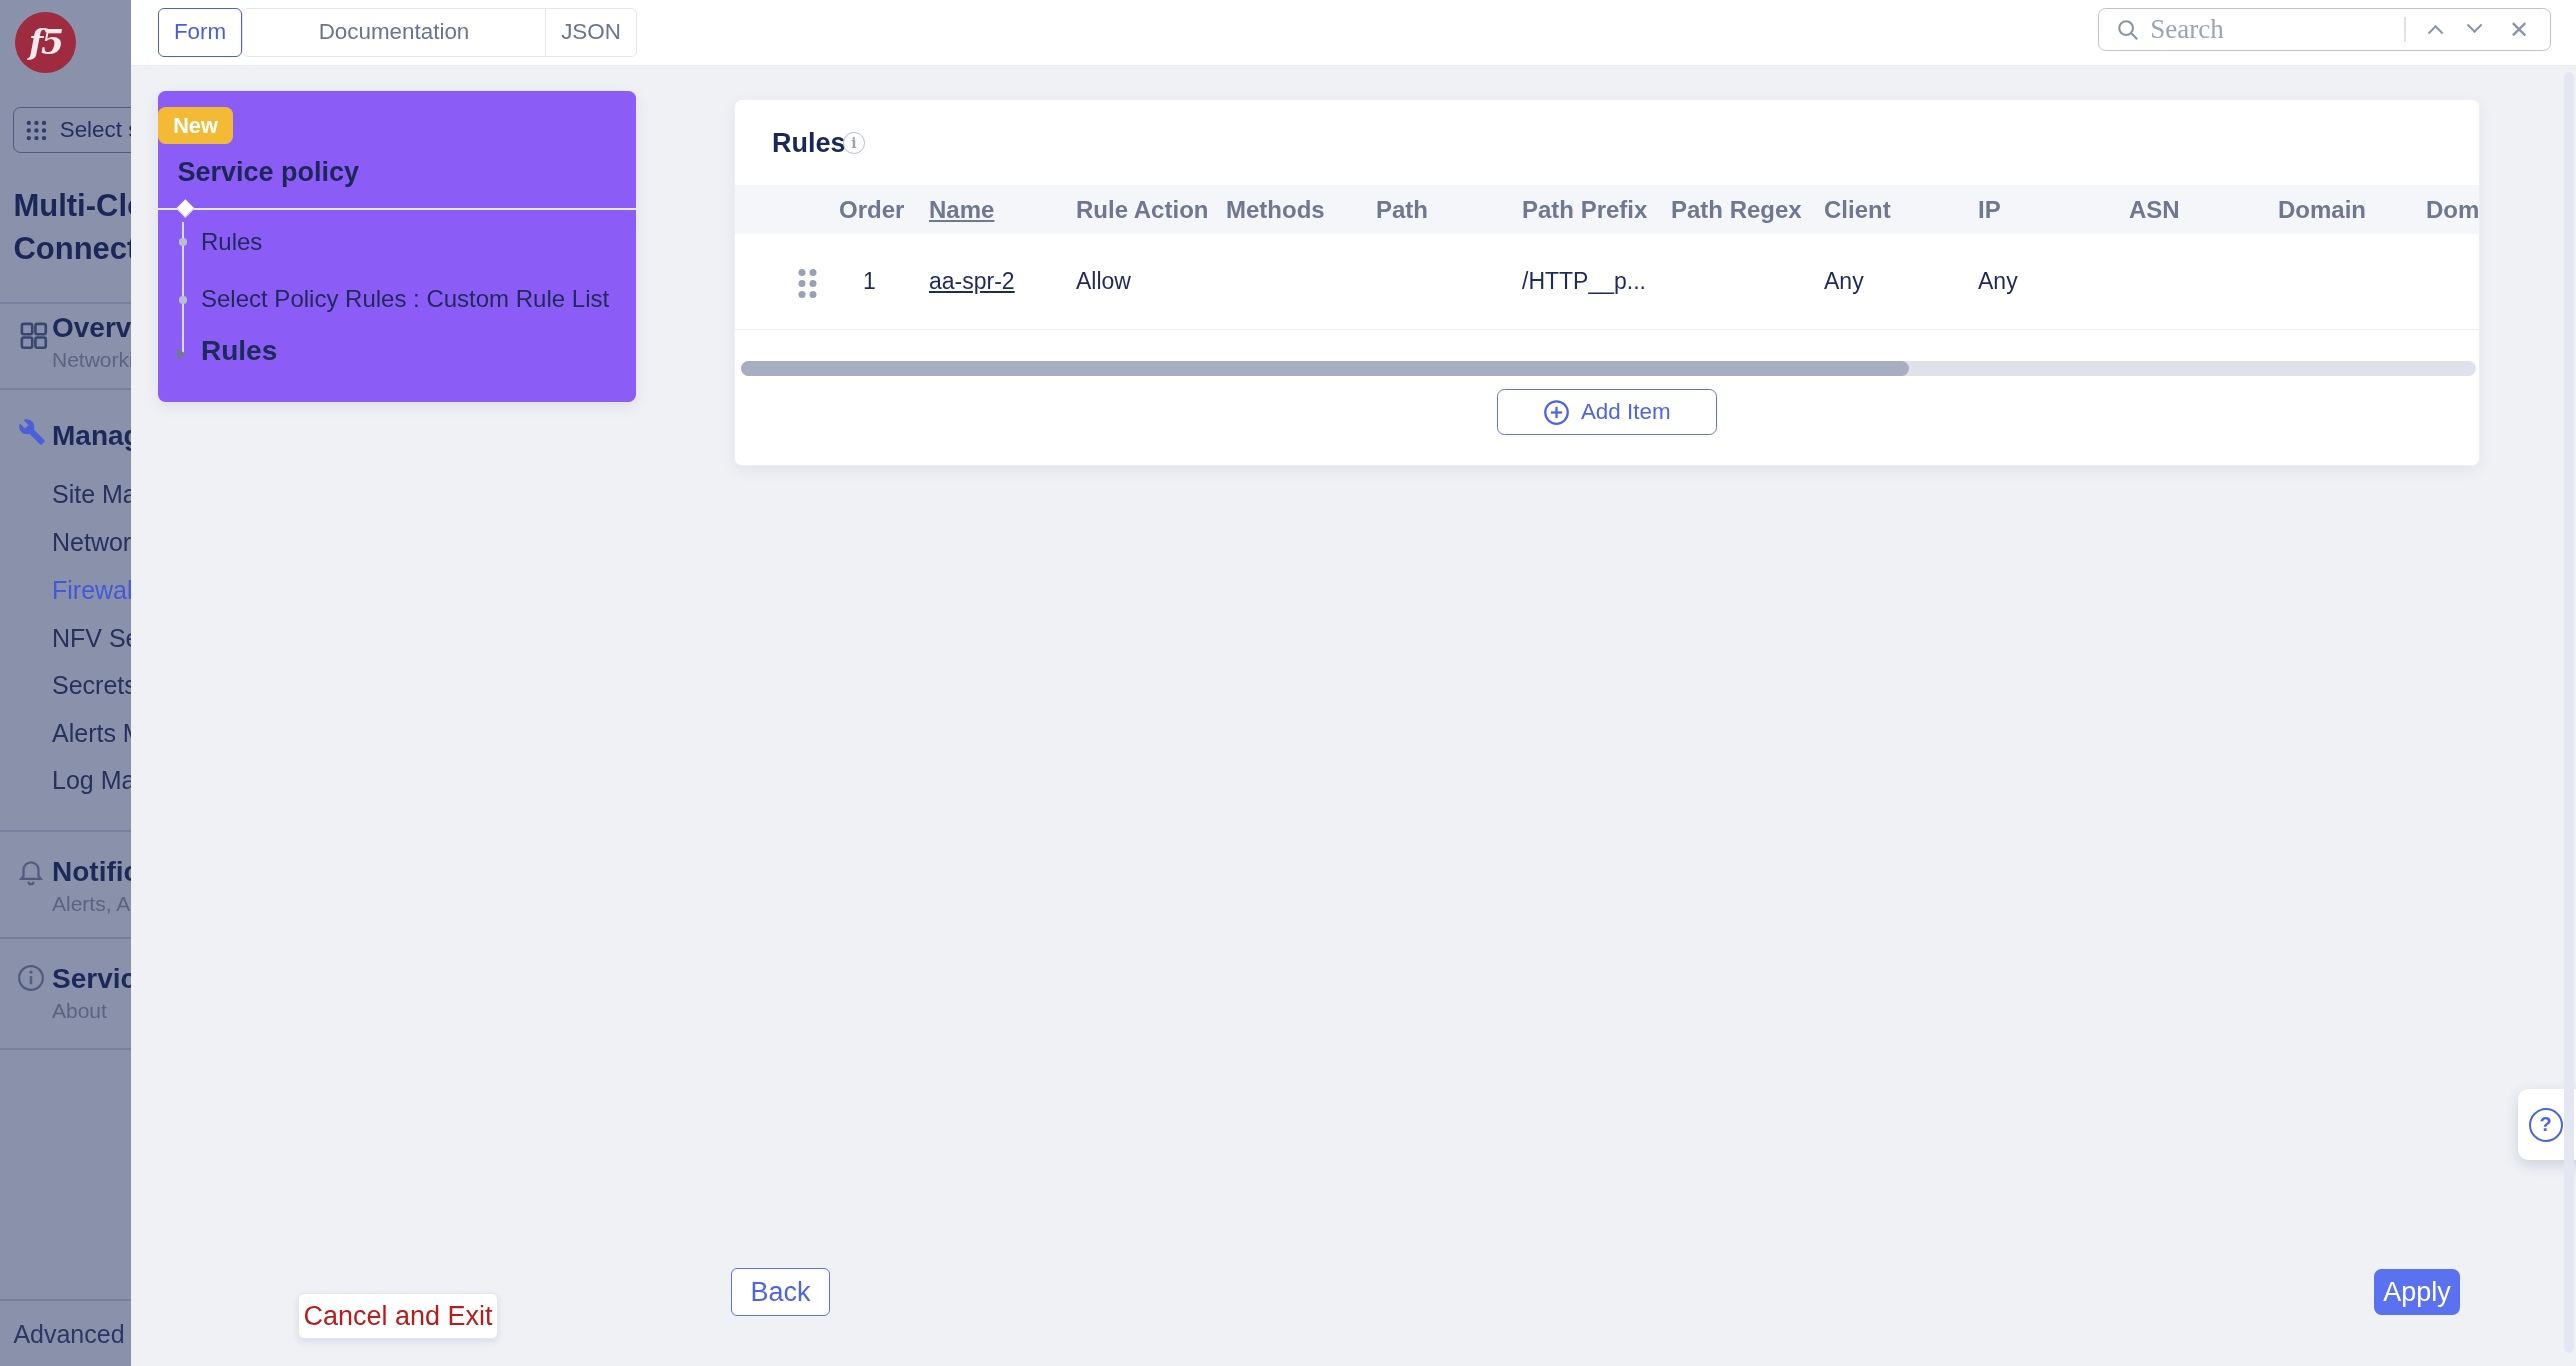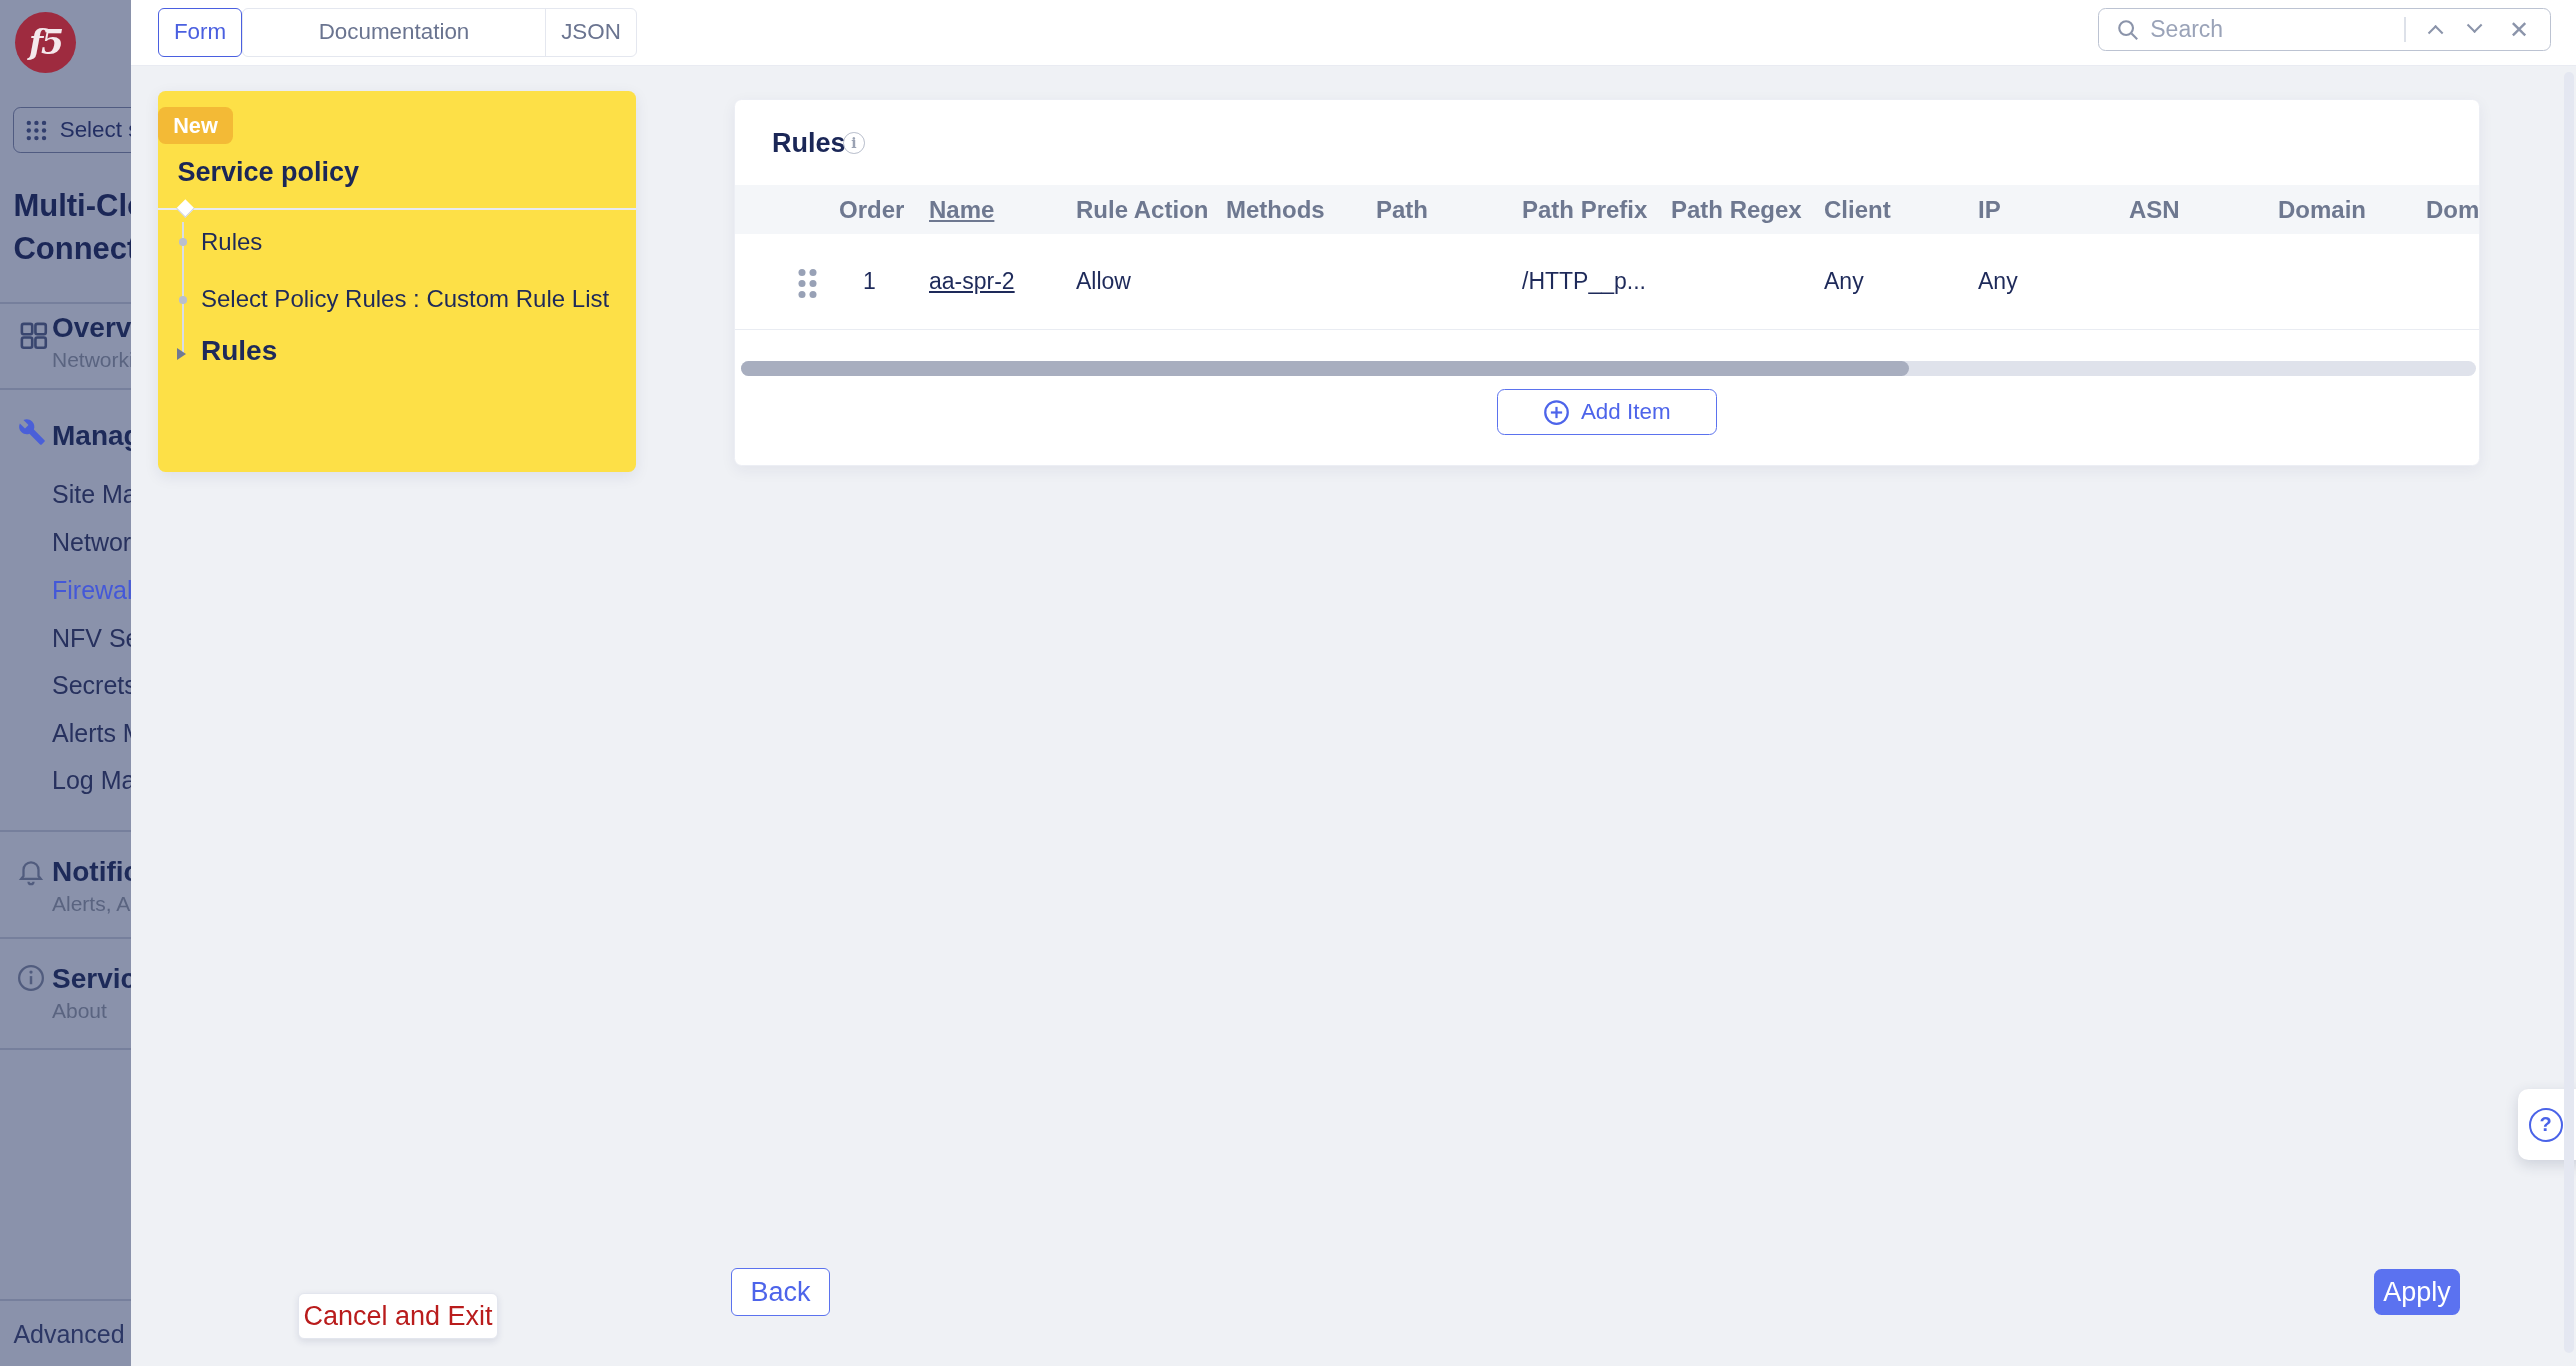--- a/index.html
+++ b/index.html
@@ -27,34 +27,34 @@
   
   .topbar{position:absolute;left:131px;top:0;width:2445px;height:66px;background:#ffffff;border-bottom:1.5px solid #e9ebf2;z-index:2;}
   .tab-group{position:absolute;left:111px;top:7.5px;height:49px;border:1.5px solid #e4e7ef;border-radius:6px;display:flex;}
   .tab{display:flex;align-items:center;justify-content:center;font-size:22.4px;color:#6a7490;}
   .tab.doc{width:303px;border-right:1.5px solid #e4e7ef;}
   .tab.json{width:90px;}
   .tab-form{position:absolute;left:27px;top:7.5px;width:84px;height:49px;border:1.9px solid #4a5fe0;border-radius:6px;
         background:#fff;display:flex;align-items:center;justify-content:center;font-size:22.4px;color:#4a5fe0;z-index:3;}
   .search{position:absolute;right:25px;top:8.2px;width:453px;height:43px;border:1.5px solid #bcc3d2;border-radius:7.5px;
         display:flex;align-items:center;padding:0 16.4px;gap:7.5px;background:#fff;}
-  .search input{flex:1;border:none;outline:none;font-size:23px;color:#3c4668;background:transparent;
-        font-family:Liberation Sans, sans-serif;min-width:0;}
+  .search input{flex:1;border:none;outline:none;font-size:27px;color:#3c4668;background:transparent;
+        font-family:Liberation Serif, serif;min-width:0;}
   .search input::placeholder{color:#9aa3b8;}
   .srch-div{width:1.5px;height:25.4px;background:#dde1e9;margin:0 6px 0 3px;}
   .chev{width:11.2px;height:11.2px;border-right:2.2px solid #8b94aa;border-bottom:2.2px solid #8b94aa;display:inline-block;margin:0 10.5px;}
   .chev.up{transform:rotate(-135deg) translate(-2.2px,-2.2px);}
   .chev.down{transform:rotate(45deg) translate(-3px,-3px);}
   .xclose{font-size:24px;color:#8b94aa;margin:0 4.5px 0 10.5px;line-height:1;}
 
   
   .content{position:absolute;left:131px;top:66px;width:2445px;height:1301px;background:#eff1f5;}
 
   
-  .wizard{position:absolute;left:27px;top:25px;width:478px;height:381px;background:#fde047;border-radius:7.5px;
+  .wizard{position:absolute;left:27px;top:25px;width:478px;height:311px;background:#8b5cf6;border-radius:7.5px;
         box-shadow:0 4.5px 15px rgba(30,40,90,.08);}
   .badge-new{position:absolute;left:0;top:16.4px;width:75px;height:37px;background:#f3ba36;border-radius:7.5px;
         color:#fff;font-weight:700;font-size:21.7px;display:flex;align-items:center;justify-content:center;}
   .wiz-title{position:absolute;left:19.4px;top:66px;font-size:27px;font-weight:700;color:#1b2757;}
   .wiz-div{position:absolute;left:0;top:117px;width:478px;height:1.5px;background:#e8eaf0;}
   .wiz-notch{position:absolute;left:21px;top:111px;width:12.7px;height:12.7px;background:#fff;
         border-right:1.5px solid #cdd2dd;border-bottom:1.5px solid #cdd2dd;transform:rotate(45deg);}
   .tree-line{position:absolute;left:24px;top:131px;width:1.5px;height:131px;background:#d9dde6;}
   .step{position:absolute;left:43px;font-size:24px;color:#1e2a5a;white-space:nowrap;line-height:30px;}
   .step.active{font-size:28px;font-weight:700;}

